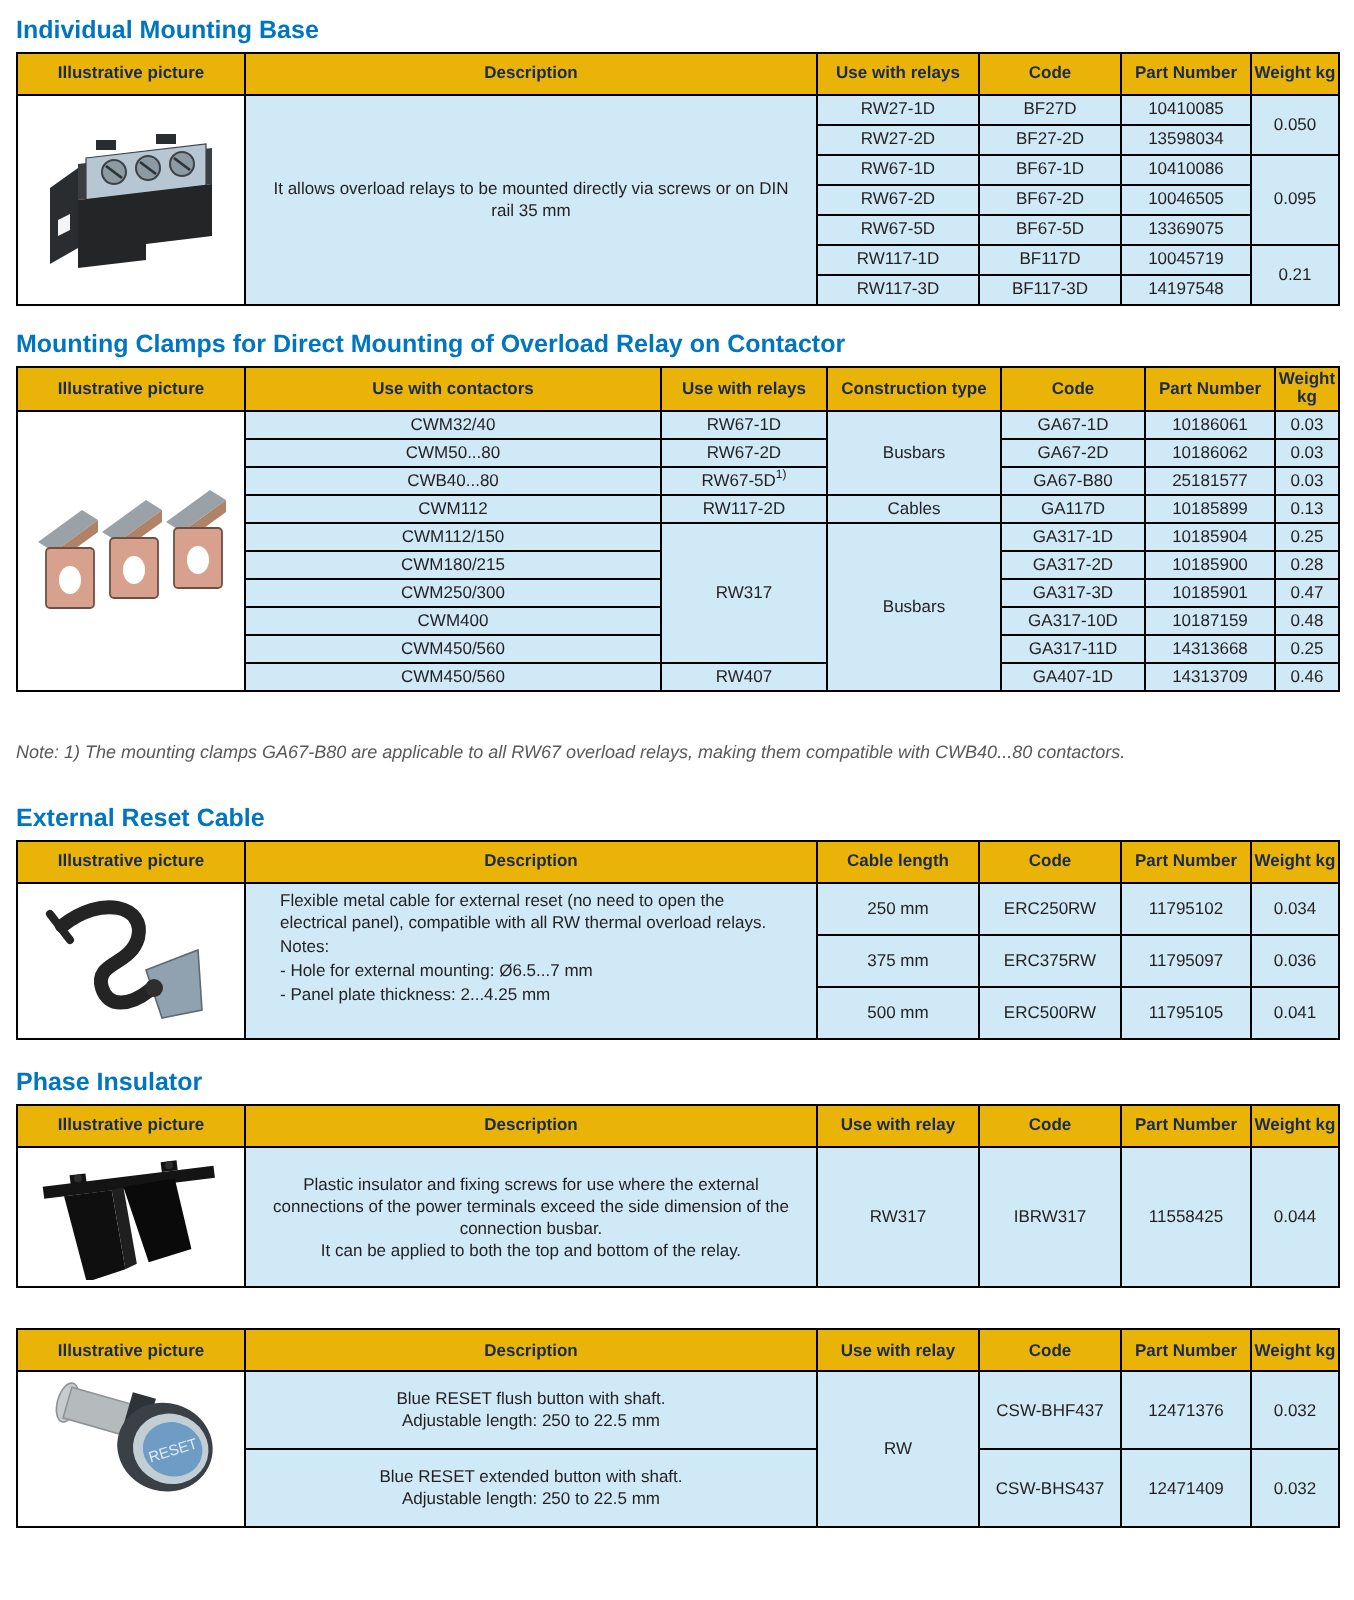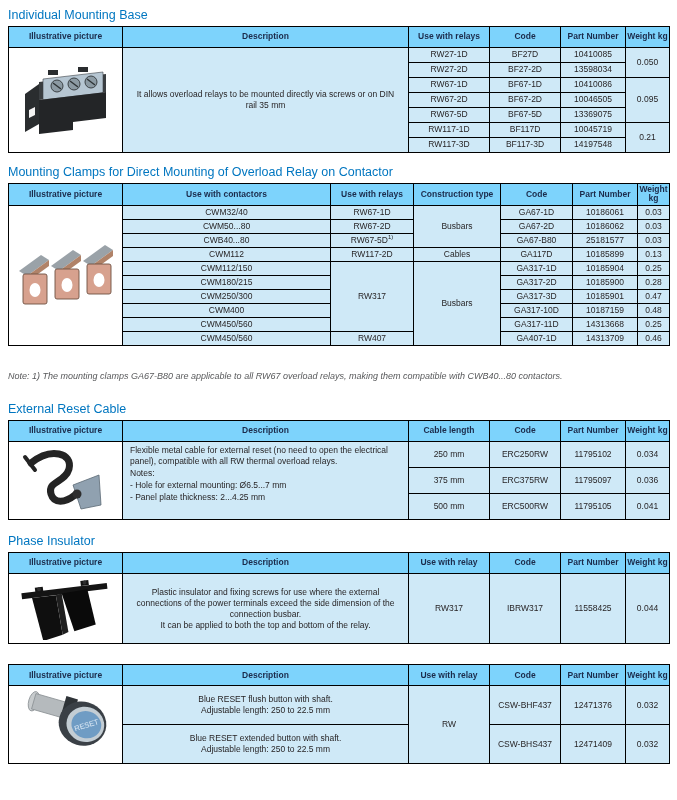--- a/index.html
+++ b/index.html
@@ -8,43 +8,43 @@
     background: #ffffff;
     font-family: "Liberation Sans", sans-serif;
     overflow: hidden;
   }
   .page { padding: 8px 8px 0 8px; }
   .page-title {
     font-size: 22px; font-weight: 300; color: #8d9092;
     letter-spacing: 0.5px; margin: 2px 0 15px 0;
   }
   .sec-h {
-    font-size: 12.5px; font-weight: normal; color: #0076c0;
+    font-size: 12.5px; font-weight: bold; color: #0076c0;
     margin: 0 0 4px 0;
   }
   .sec-s1 { margin-top: 0; }
   .sec-s2 { margin-top: 12px; }
   .sec-s3 { margin-top: 21px; }
   .sec-s4 { margin-top: 14px; }
   .sec-s5 { margin-top: 20px; }
   table { border-collapse: collapse; width: 661px; table-layout: fixed; }
   th {
-    background: #7dd3fc; color: #1b2b4b;
+    background: #eab308; color: #1b2b4b;
     font-size: 8.5px; font-weight: bold;
     border: 1px solid #000; height: 21px; padding: 1px 1px;
     line-height: 1.1;
   }
   td {
     background: #cfe9f7; border: 1px solid #000;
     font-size: 8.5px; color: #231f20;
     text-align: center; vertical-align: middle;
     padding: 1px 3px; line-height: 1.3;
   }
   td.pic-cell { background: #ffffff; padding: 0; }
-  td.desc-left { text-align: left; padding: 3px 7px; vertical-align: top; }
+  td.desc-left { text-align: left; padding: 3px 17px; vertical-align: top; }
   td.desc-left div { margin-bottom: 1px; }
   td.desc-center { text-align: center; padding: 2px 8px; }
   #t0 td { height: 15px; }
   #t1 td { height: 14px; }
   #t2 td { height: 26px; }
   #t3 td { height: 58px; }
   #t4 td { height: 34px; }
   .note {
     font-size: 9px; font-style: italic; color: #58595b;
     margin-top: 25px;

